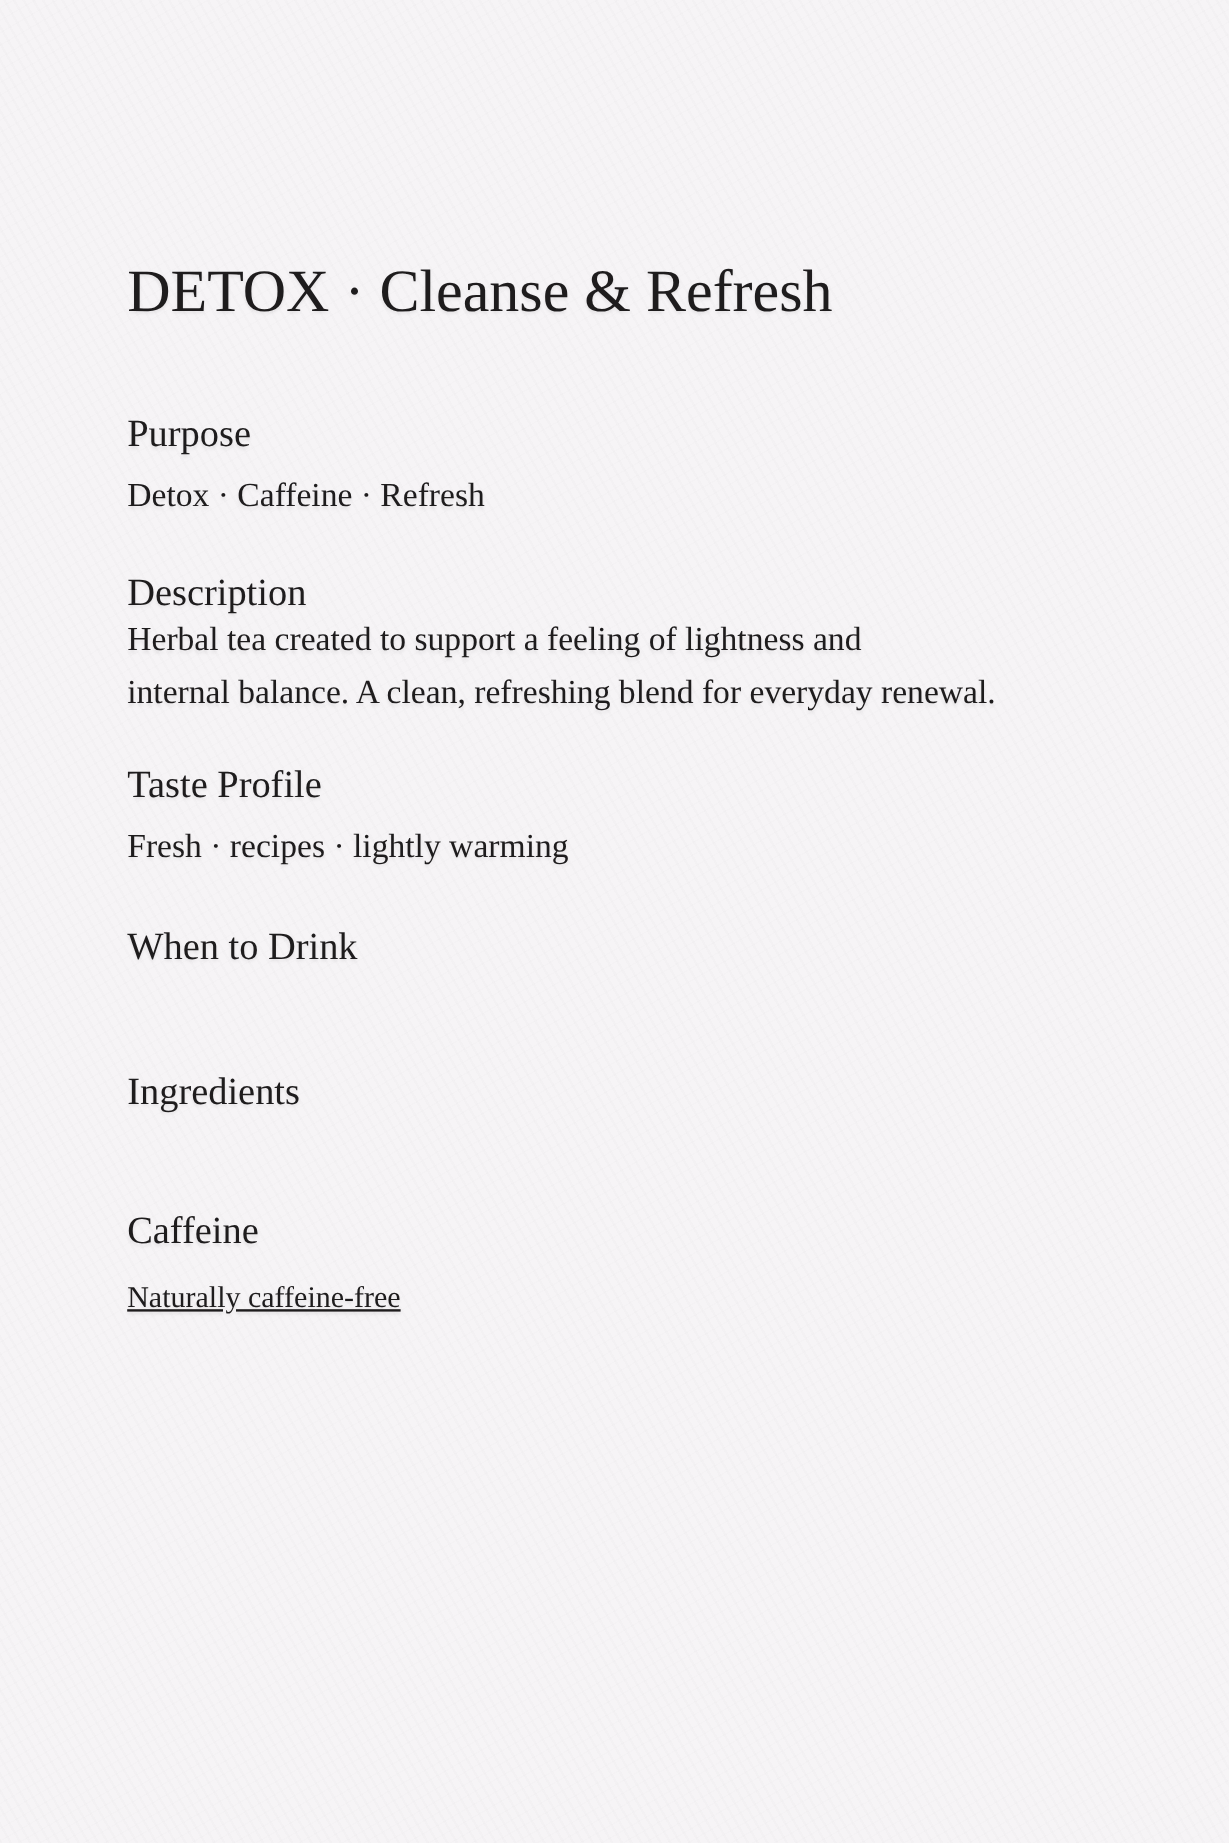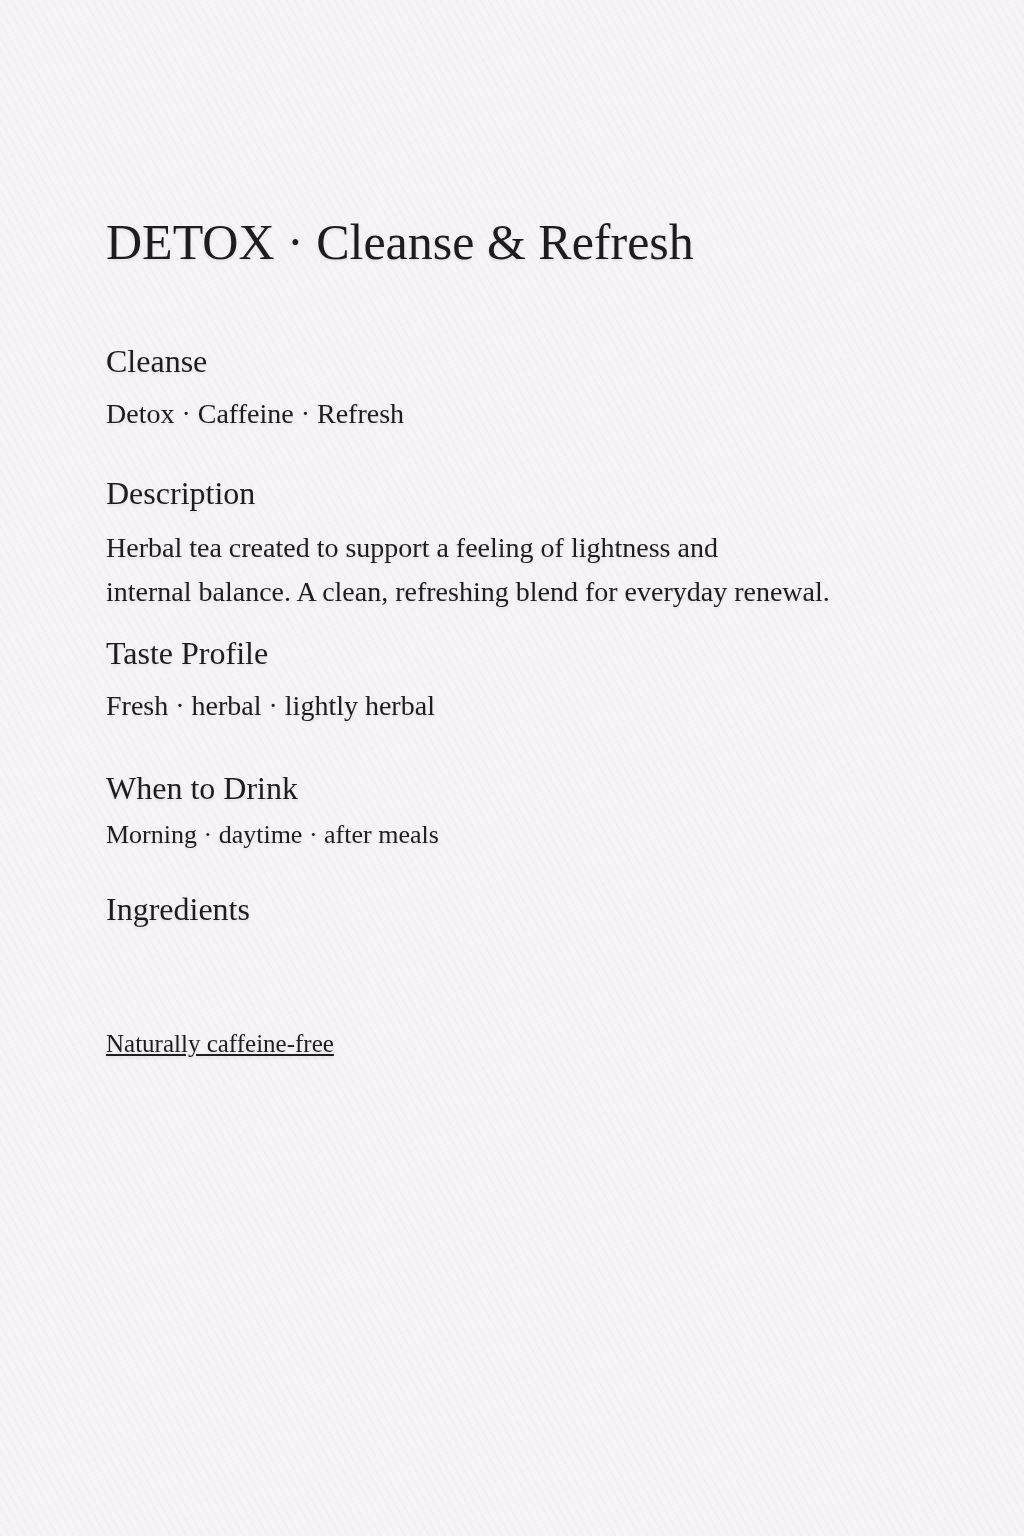--- a/index.html
+++ b/index.html
@@ -53,59 +53,59 @@
     }
     .body.small {
       font-size: 26px;
     }
     .body.xsmall {
       font-size: 25px;
     }
     #s-purpose { top: 342px; }
     #s-purpose .body { margin-top: 12px; }
     #s-description { top: 474px; }
-    #s-description .body { margin-top: 14px; }
+    #s-description .body { }
     #s-taste { top: 634px; }
     #s-taste .body { margin-top: 12px; }
     #s-when { top: 769px; }
     #s-when .body { margin-top: 6px; }
     #s-ingredients { top: 890px; }
     #s-ingredients .body { margin-top: 6px; }
     #s-caffeine { top: 1006px; }
     #s-caffeine .body { margin-top: 16px; text-decoration: underline; }
   </style>
 </head>
 <body>
 
 <div class="sheet">
   <h1 class="title" style="margin:0;font-weight:normal;">DETOX · Cleanse &amp; Refresh</h1>
 
   <div class="section" id="s-purpose">
-    <div class="heading">Cleanse</div>
+    <div class="heading">Purpose</div>
     <div class="body">Detox · Caffeine · Refresh</div>
   </div>
 
   <div class="section" id="s-description">
     <div class="heading">Description</div>
     <div class="body">
       <div>Herbal tea created to support a feeling of lightness and</div>
       <div>internal balance. A clean, refreshing blend for everyday renewal.</div>
     </div>
   </div>
 
   <div class="section" id="s-taste">
     <div class="heading">Taste Profile</div>
-    <div class="body">Fresh · herbal · lightly herbal</div>
+    <div class="body">Fresh · recipes · lightly warming</div>
   </div>
 
   <div class="section" id="s-when">
     <div class="heading">When to Drink</div>
-    <div class="body small">Morning · daytime · after meals</div>
   </div>
 
   <div class="section" id="s-ingredients">
     <div class="heading">Ingredients</div>
   </div>
 
   <div class="section" id="s-caffeine">
+    <div class="heading">Caffeine</div>
     <div class="body xsmall">Naturally caffeine-free</div>
   </div>
 </div>
 
 </body></html>

